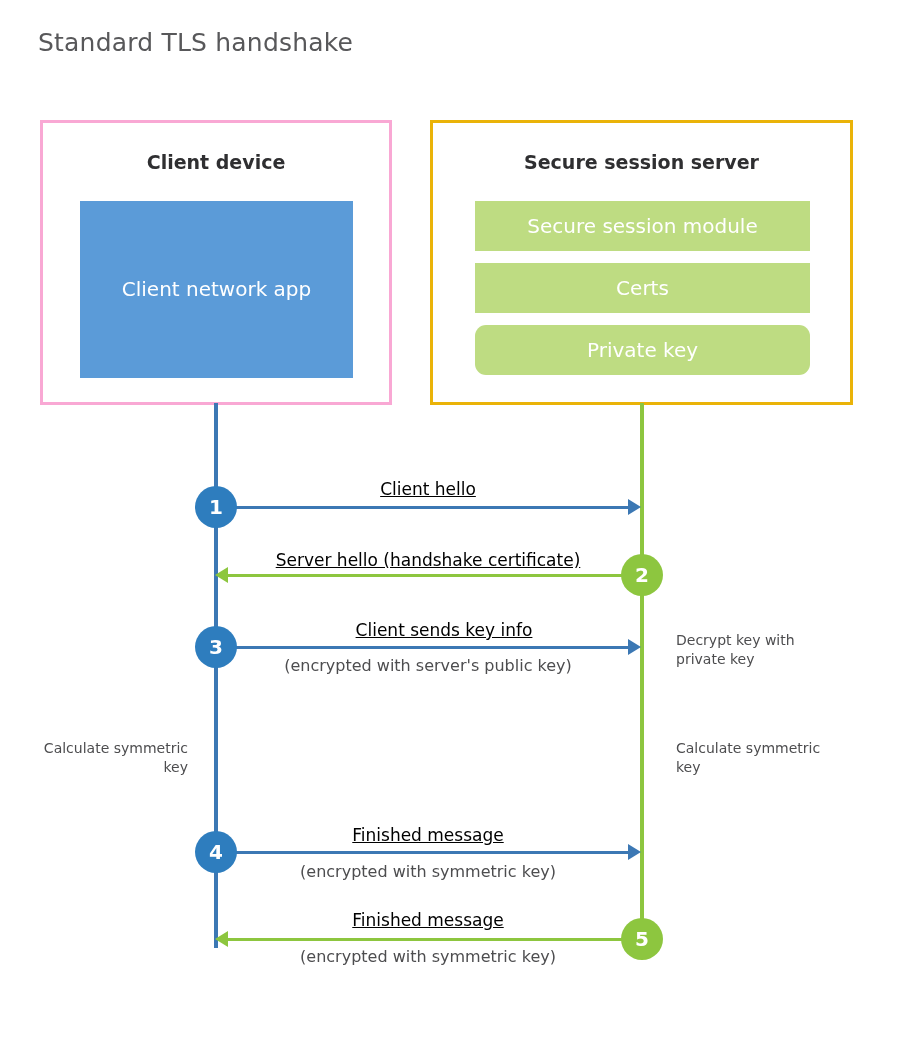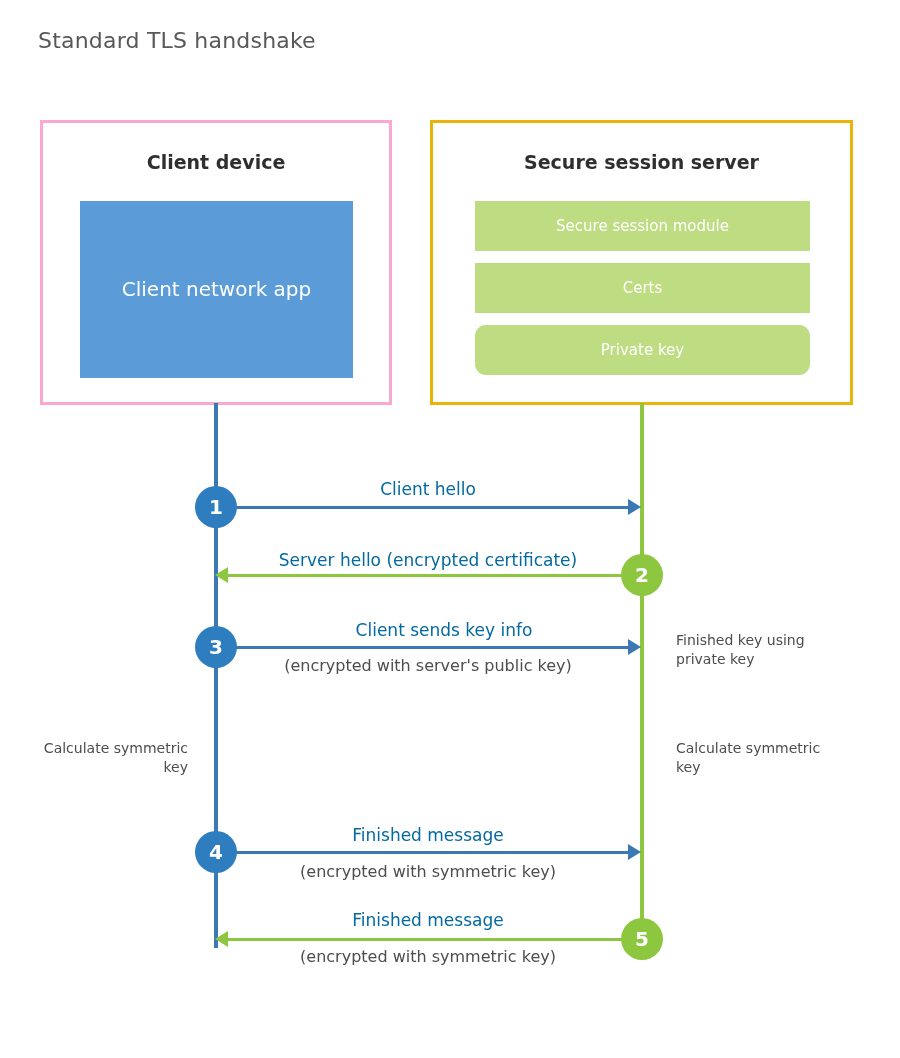--- a/index.html
+++ b/index.html
@@ -16,21 +16,21 @@
     height: 1058px;
     background: #ffffff;
     overflow: hidden;
   }
 
   
   #page-title {
     position: absolute;
     left: 38px;
     top: 28px;
-    font-size: 22px;
+    font-size: 25px;
     font-weight: 400;
     color: #58585a;
     letter-spacing: 0.2px;
     white-space: nowrap;
   }
 
   
   .entity-box {
     position: absolute;
     background: #ffffff;
@@ -88,21 +88,21 @@
     width: 335px;
   }
   .server-bar {
     background: #bedc82;
     color: #ffffff;
     height: 50px;
     margin-bottom: 12px;
     display: flex;
     align-items: center;
     justify-content: center;
-    font-size: 15px;
+    font-size: 20px;
     text-align: right;
   }
   .server-bar:last-child { margin-bottom: 0; border-radius: 11px; }
 
   
   .lifeline {
     position: absolute;
     width: 4px;
   }
   #client-lifeline {
@@ -148,23 +148,24 @@
     border-top: 8px solid transparent;
     border-bottom: 8px solid transparent;
   }
   .arrow-head.right-client { border-left: 13px solid #3c78b4; }
   .arrow-head.left-server  { border-right: 13px solid #8dc63f; }
 
   
   .msg-label {
     position: absolute;
     font-size: 17px;
-    color: #0369a1;
+    color: #000000;
     text-align: center;
     white-space: nowrap;
+    text-decoration: underline;
   }
   .msg-sublabel {
     position: absolute;
     font-size: 16px;
     color: #4d4d4f;
     text-align: center;
     white-space: nowrap;
   }
   .side-note {
     position: absolute;
@@ -197,31 +198,31 @@
   </div>
 
   <div id="client-lifeline" class="lifeline"></div>
   <div id="server-lifeline" class="lifeline"></div>
 
   <div class="msg-label" style="left:216px; top:479px; width:424px;">Client hello</div>
   <div class="arrow-line client" style="left:216px; top:506px; width:412px;"></div>
   <div class="arrow-head right-client" style="left:628px; top:499px;"></div>
   <div class="step-circle client" style="left:195px; top:486px;">1</div>
 
-  <div class="msg-label" style="left:216px; top:550px; width:424px;">Server hello (encrypted certificate)</div>
+  <div class="msg-label" style="left:216px; top:550px; width:424px;">Server hello (handshake certificate)</div>
   <div class="arrow-line server" style="left:228px; top:574px; width:414px;"></div>
   <div class="arrow-head left-server" style="left:215px; top:567px;"></div>
   <div class="step-circle server" style="left:621px; top:554px;">2</div>
 
   <div class="msg-label" style="left:232px; top:620px; width:424px;">Client sends key info</div>
   <div class="arrow-line client" style="left:216px; top:646px; width:412px;"></div>
   <div class="arrow-head right-client" style="left:628px; top:639px;"></div>
   <div class="msg-sublabel" style="left:216px; top:656px; width:424px;">(encrypted with server's public key)</div>
   <div class="step-circle client" style="left:195px; top:626px;">3</div>
-  <div class="side-note right" style="left:676px; top:631px; width:160px;">Finished key using private key</div>
+  <div class="side-note right" style="left:676px; top:631px; width:160px;">Decrypt key with private key</div>
 
   <div class="side-note left" style="left:20px; top:739px; width:168px;">Calculate symmetric key</div>
   <div class="side-note right" style="left:676px; top:739px; width:168px;">Calculate symmetric key</div>
 
   <div class="msg-label" style="left:216px; top:825px; width:424px;">Finished message</div>
   <div class="arrow-line client" style="left:216px; top:851px; width:412px;"></div>
   <div class="arrow-head right-client" style="left:628px; top:844px;"></div>
   <div class="msg-sublabel" style="left:216px; top:862px; width:424px;">(encrypted with symmetric key)</div>
   <div class="step-circle client" style="left:195px; top:831px;">4</div>
 

